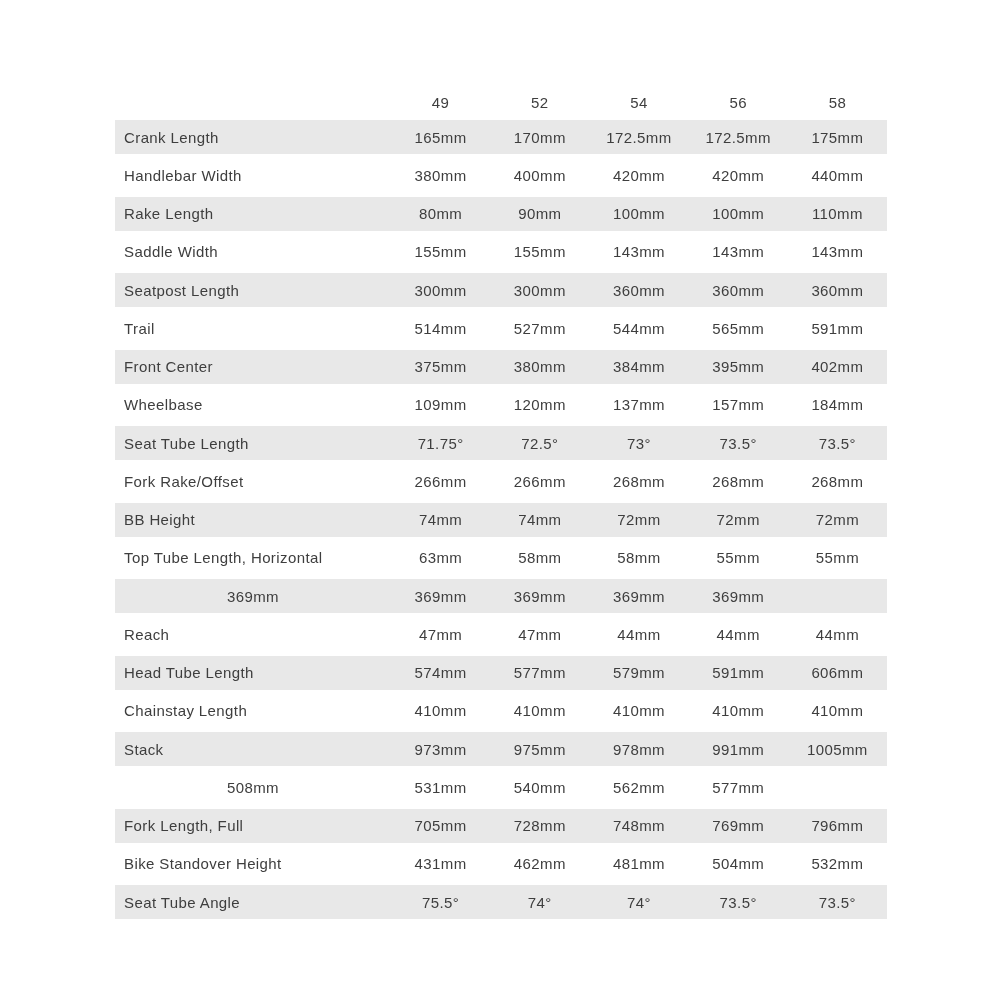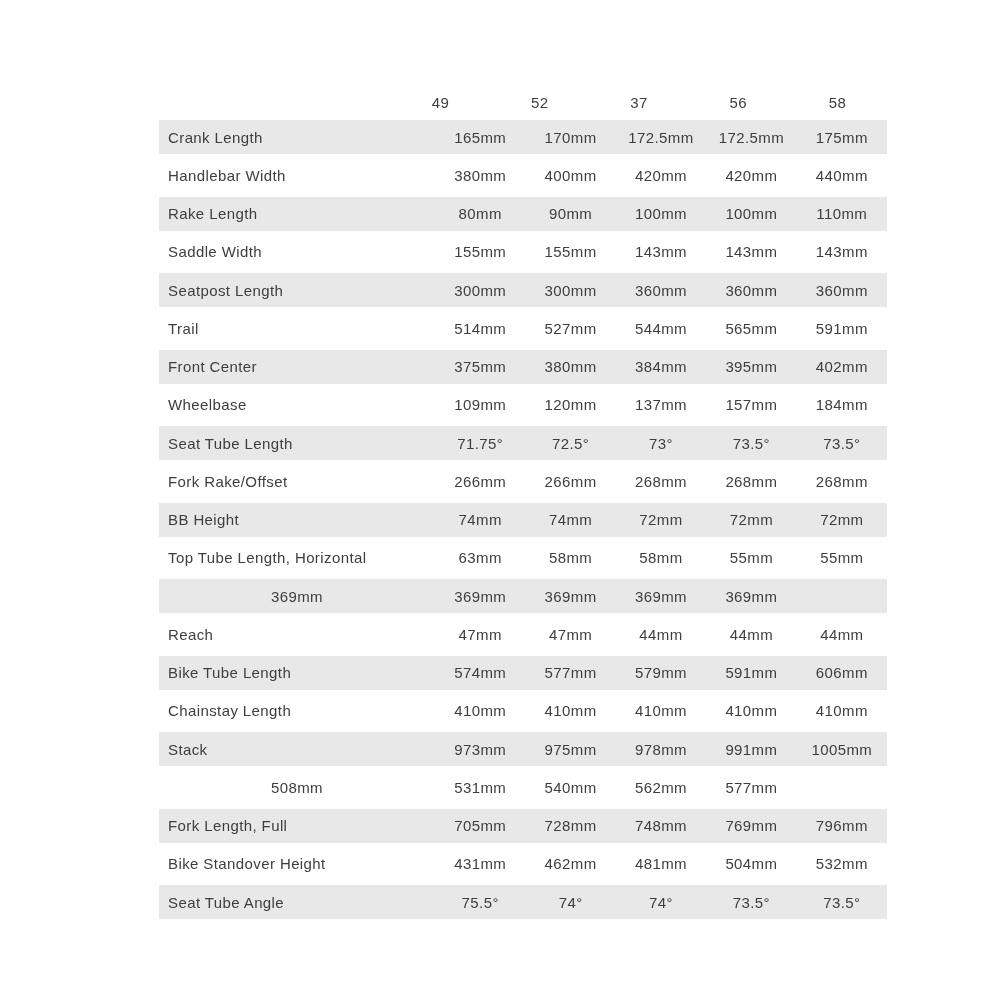--- a/index.html
+++ b/index.html
@@ -29,21 +29,20 @@
   .header-cell {
     text-align: center;
   }
   .row {
     display: grid;
     grid-template-columns: 276px repeat(5, 1fr);
     height: 38.25px;
     align-items: center;
     box-sizing: border-box;
     background: #ffffff;
-    margin-left: 44px;
   }
   .row.shaded {
     background: #e8e8e8;
     border-top: 2px solid #ffffff;
     border-bottom: 2px solid #ffffff;
   }
   .label-cell {
     padding-left: 9px;
     white-space: nowrap;
   }
@@ -53,21 +52,21 @@
   }
 </style>
 </head>
 <body>
 
 <div class="geo-table">
   <div class="header-row" id="header-row">
     <div class="label-cell"></div>
   <div class="value-cell header-cell">49</div>
       <div class="value-cell header-cell">52</div>
-      <div class="value-cell header-cell">37</div>
+      <div class="value-cell header-cell">54</div>
       <div class="value-cell header-cell">56</div>
       <div class="value-cell header-cell">58</div>
     </div>
   <div id="table-rows">
       <div class="row shaded">
         <div class="label-cell">Crank Length</div>
         <div class="value-cell">165mm</div>
         <div class="value-cell">170mm</div>
         <div class="value-cell">172.5mm</div>
         <div class="value-cell">172.5mm</div>
@@ -170,21 +169,21 @@
       </div>
       <div class="row">
         <div class="label-cell">Reach</div>
         <div class="value-cell">47mm</div>
         <div class="value-cell">47mm</div>
         <div class="value-cell">44mm</div>
         <div class="value-cell">44mm</div>
         <div class="value-cell">44mm</div>
       </div>
       <div class="row shaded">
-        <div class="label-cell">Bike Tube Length</div>
+        <div class="label-cell">Head Tube Length</div>
         <div class="value-cell">574mm</div>
         <div class="value-cell">577mm</div>
         <div class="value-cell">579mm</div>
         <div class="value-cell">591mm</div>
         <div class="value-cell">606mm</div>
       </div>
       <div class="row">
         <div class="label-cell">Chainstay Length</div>
         <div class="value-cell">410mm</div>
         <div class="value-cell">410mm</div>

